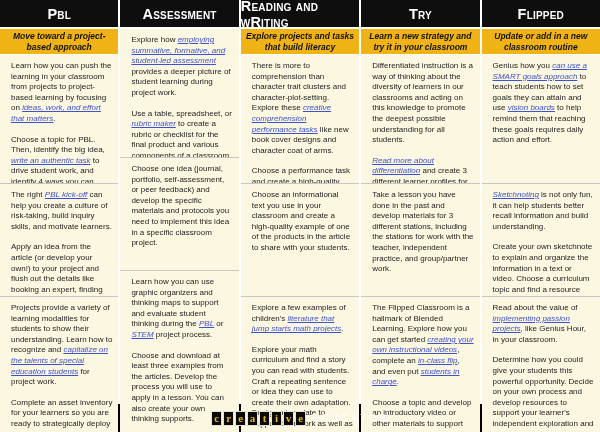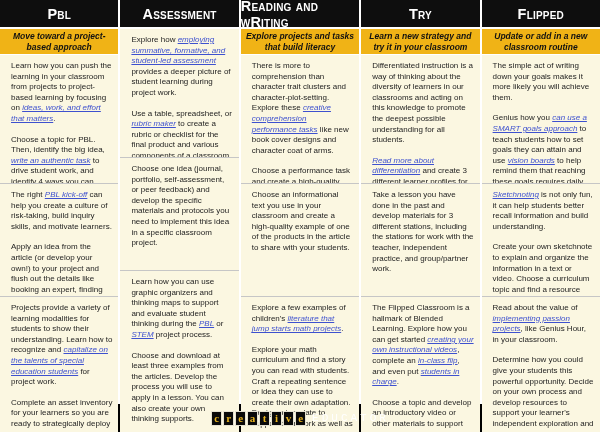--- a/index.html
+++ b/index.html
@@ -137,21 +137,20 @@
       <div class="cell cell-3">
           <p><span>The Flipped Classroom is a hallmark of Blended Learning. Explore how you can get started </span><a>creating your own instructional videos</a><span>, complete an </span><a>in-class flip</a><span>, and even put </span><a>students in charge</a><span>.</span></p>
           <p><span>Choose a topic and develop an introductory video or other materials to support implementing one form of flipped learning in your classroom.</span></p>
         </div>
     </div>
 
     <div class="col">
       <div class="col-header">Flipped</div>
       <div class="col-sub">Update or add in a new classroom routine</div>
       <div class="cell cell-1">
-          <p><span>The simple act of writing down your goals makes it more likely you will achieve them.</span></p>
           <p><span>Genius how you </span><a>can use a SMART goals approach</a><span> to teach students how to set goals they can attain and use </span><a>vision boards</a><span> to help remind them that reaching these goals requires daily action and effort.</span></p>
         </div>
       <div class="cell cell-2">
           <p><a>Sketchnoting</a><span> is not only fun, it can help students better recall information and build understanding.</span></p>
           <p><span>Create your own sketchnote to explain and organize the information in a text or video. Choose a curriculum topic and find a resource you want students to sketchnote. How will you teach them the process?</span></p>
         </div>
       <div class="cell cell-3">
           <p><span>Read about the value of </span><a>implementing passion projects</a><span>, like Genius Hour, in your classroom.</span></p>
           <p><span>Determine how you could give your students this powerful opportunity. Decide on your own process and develop resources to support your learner's independent exploration and communication.</span></p>
         </div>

